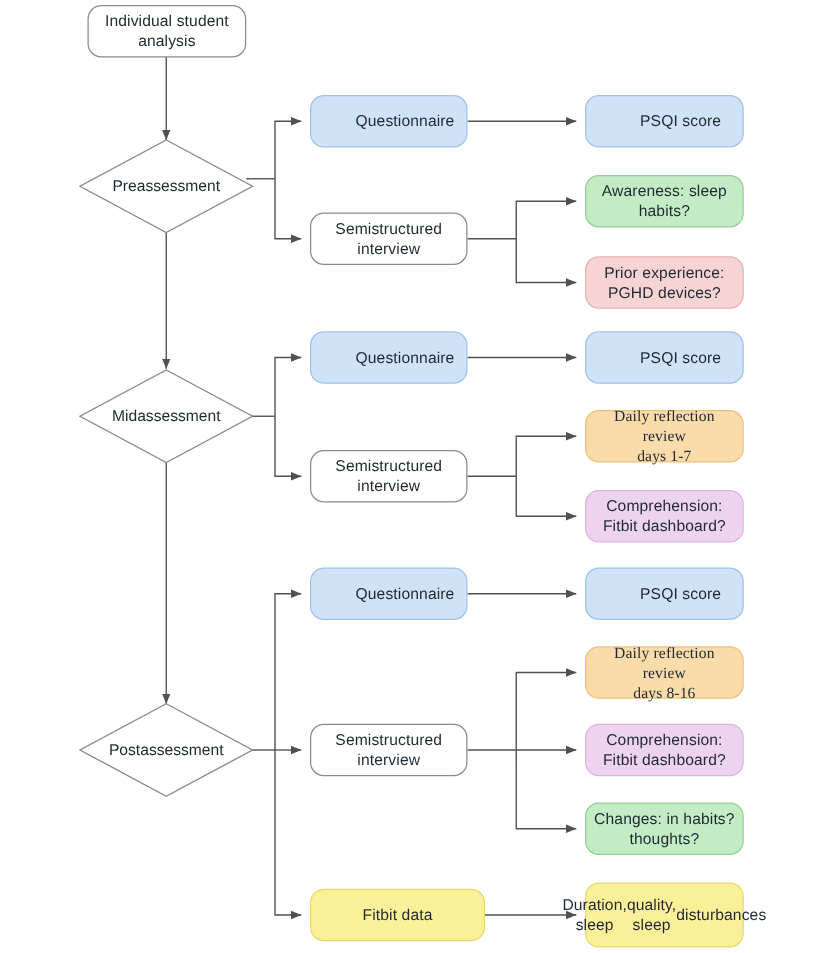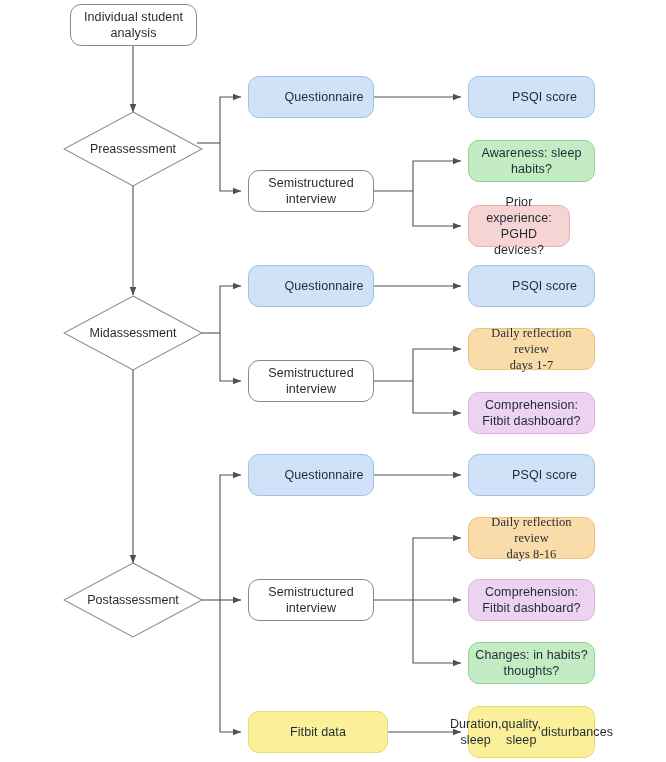--- a/index.html
+++ b/index.html
@@ -161,21 +161,21 @@
 
   <div class="node blue" style="left:468px; top:76px; width:127px; height:42px;">
     <span>PSQI score</span>
   </div>
 
   <div class="node green" style="left:468px; top:140px; width:127px; height:42px; flex-direction:column;">
     <span>Awareness: sleep</span>
     <span>habits?</span>
   </div>
 
-  <div class="node pink" style="left:468px; top:205px; width:102px; height:42px; flex-direction:column;justify-content:center;">
+  <div class="node pink" style="left:468px; top:205px; width:127px; height:42px; flex-direction:column;justify-content:center;">
     <span>Prior experience:</span>
     <span>PGHD devices?</span>
   </div>
 
   <div class="node blue" style="left:248px; top:265px; width:126px; height:42px;">
     <span>Questionnaire</span>
   </div>
 
   <div class="node plain" style="left:248px; top:360px; width:126px; height:42px; flex-direction:column;">
     <span>Semistructured</span>

